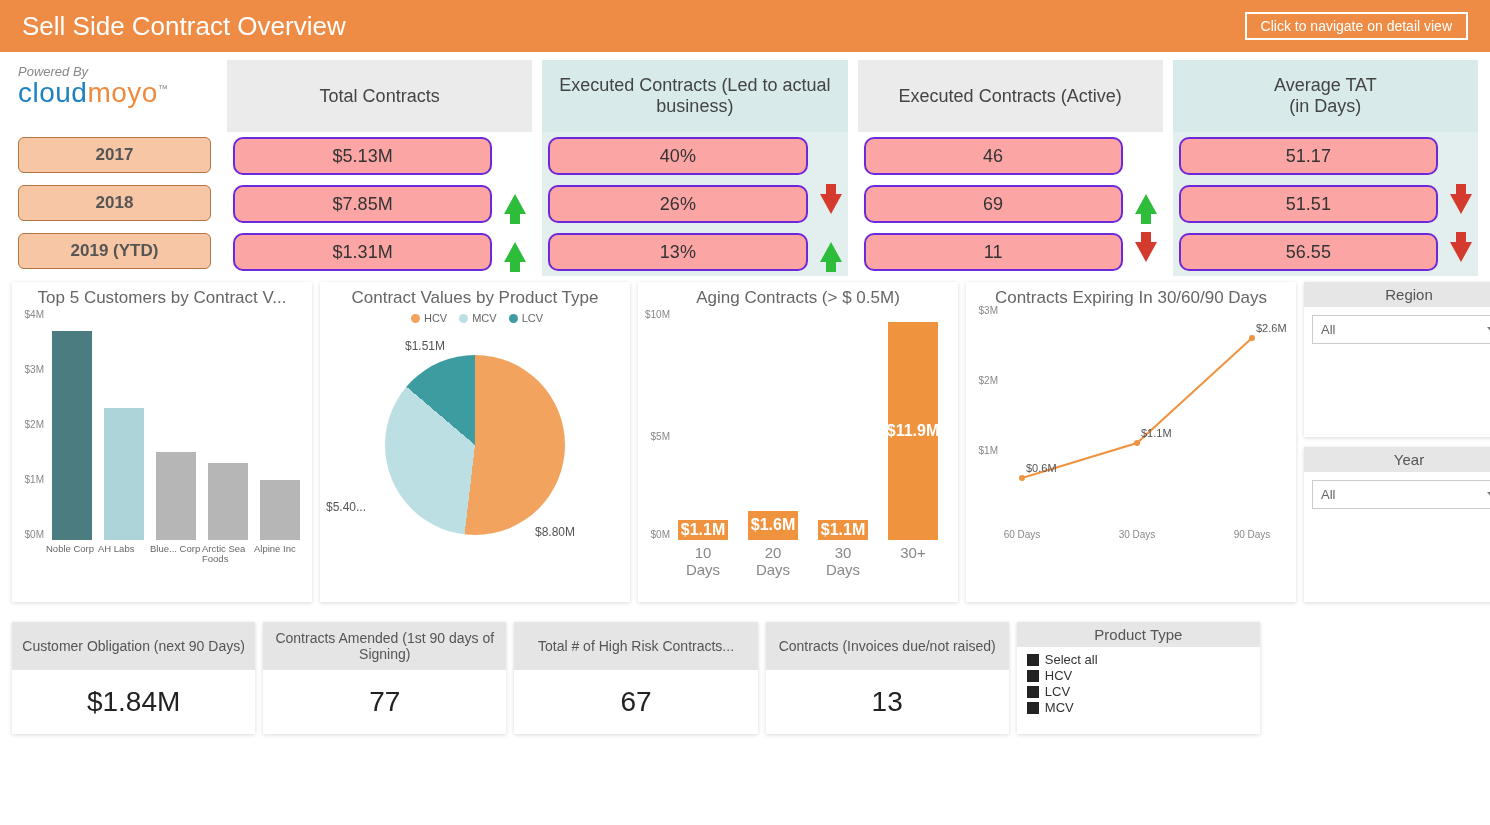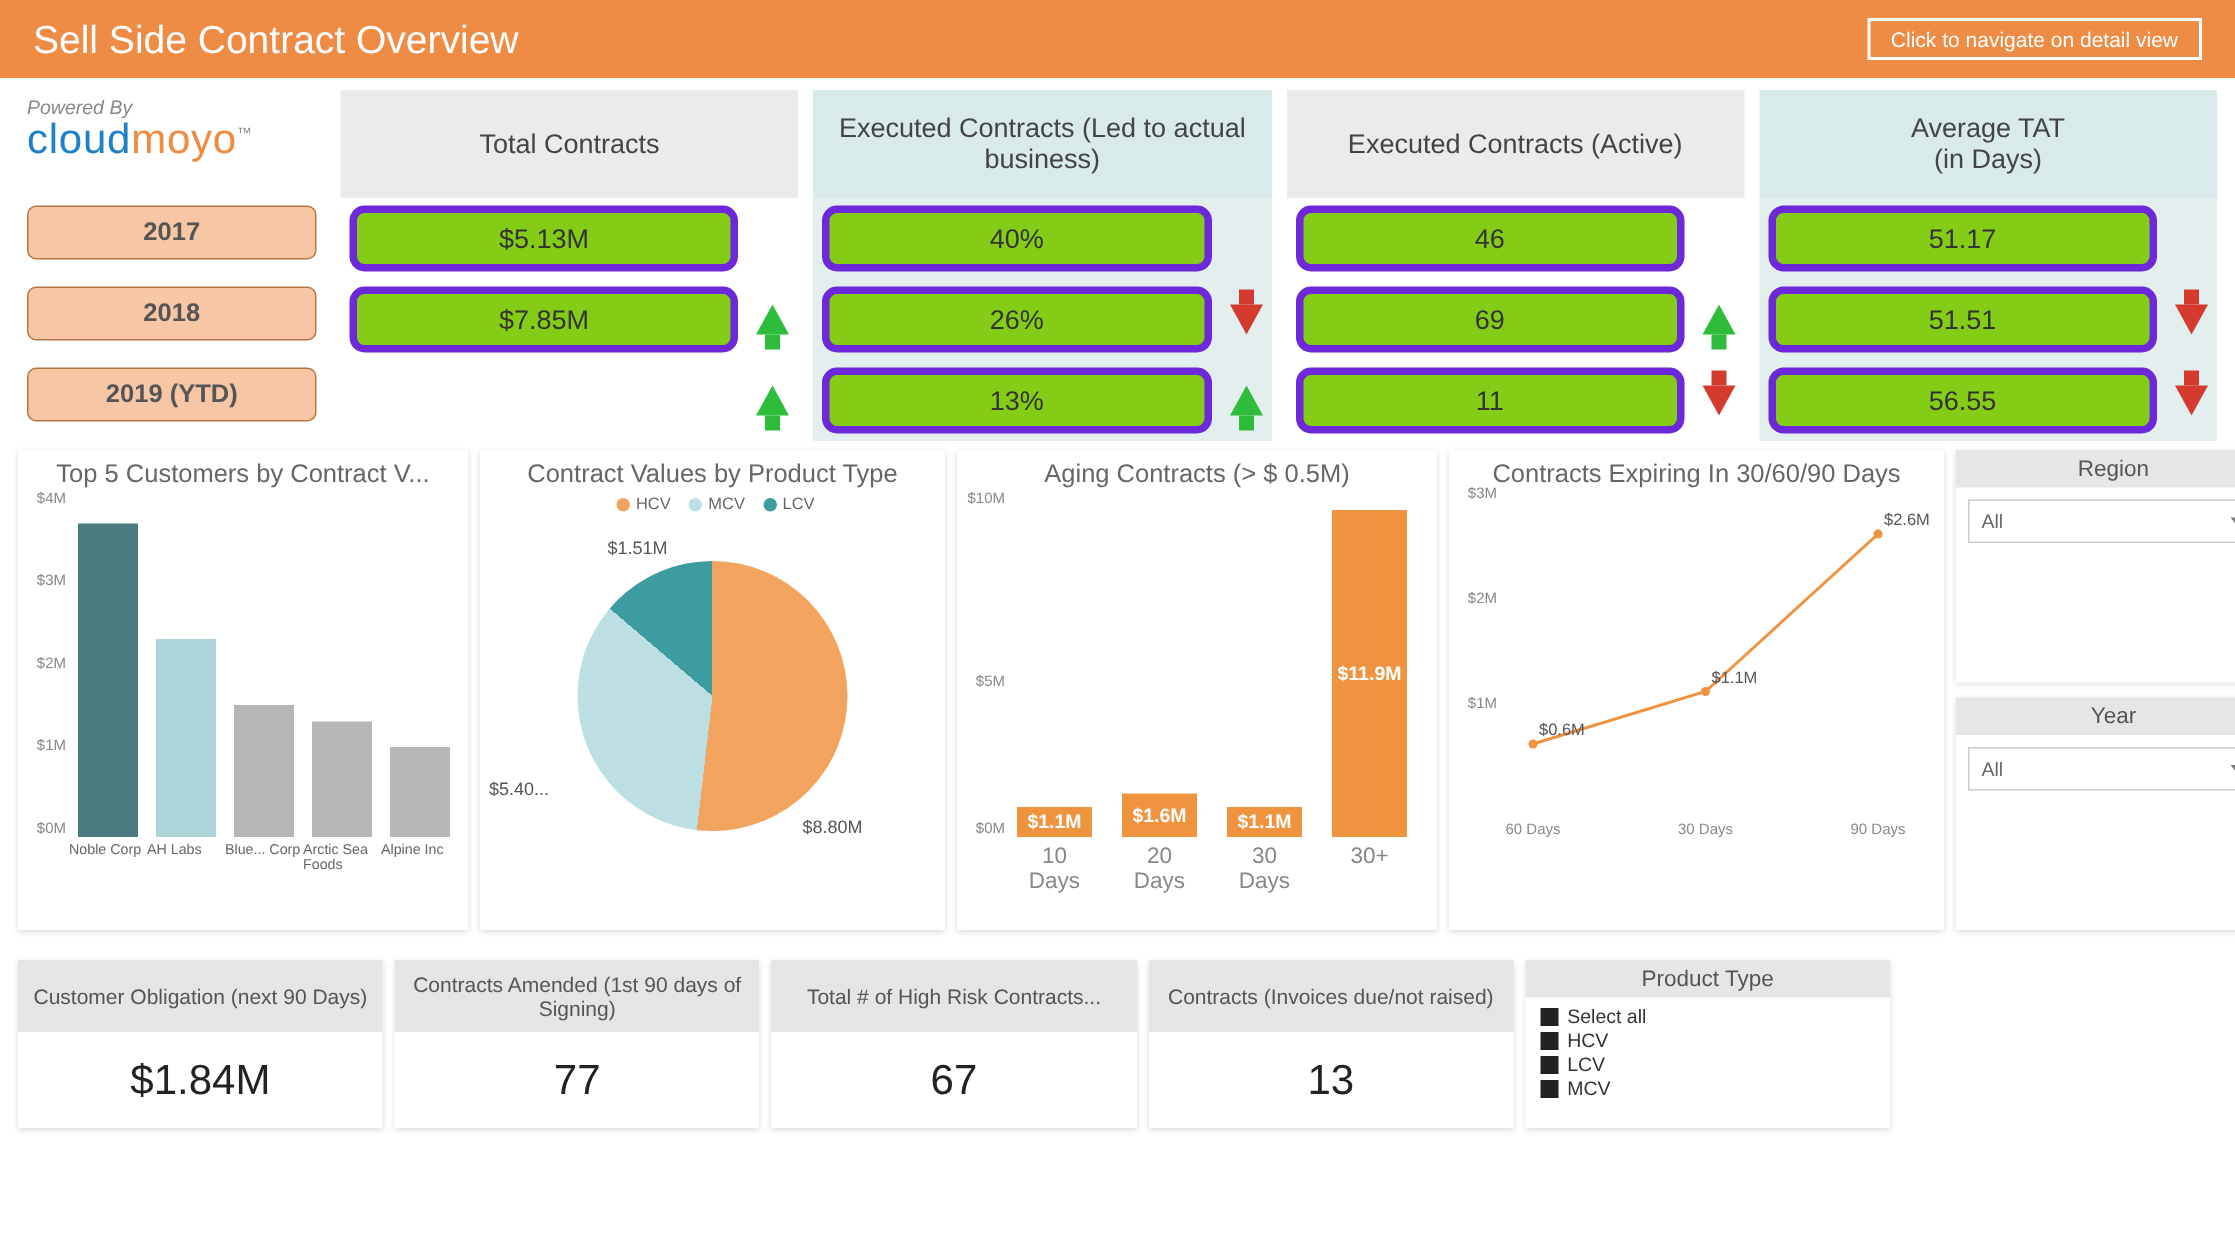--- a/index.html
+++ b/index.html
@@ -13,21 +13,21 @@
 .mh.alt{background:#d9eaea;}
 .brand-cell{padding:4px 6px;}
 .powered{font-size:13px;color:#888;font-style:italic;}
 .logo{font-size:28px;font-weight:400;letter-spacing:.5px;margin-top:-2px;}
 .logo .c{color:#1f81c5;}
 .logo .m{color:#ef8b3e;}
 .logo .tm{font-size:10px;color:#888;vertical-align:super;}
 .year-btn{background:#f6c6a5;border:1px solid #b37645;border-radius:6px;height:34px;display:flex;align-items:center;justify-content:center;font-weight:700;color:#555;margin:5px 6px;font-size:17px;}
 .cell-wrap{position:relative;padding:5px 6px;}
 .alt-bg{background:#e3efef;}
-.pill{background:#84cc16;border:5px solid #6d28d9;border-radius:10px;height:34px;display:flex;align-items:center;justify-content:center;font-size:18px;color:#333;margin-right:34px;}
+.pill{background:#fca5a5;border:2px solid #6d28d9;border-radius:10px;height:34px;display:flex;align-items:center;justify-content:center;font-size:18px;color:#333;margin-right:34px;}
 .arrow{position:absolute;right:6px;top:50%;transform:translateY(-50%);width:0;height:0;}
 .arrow.up{border-left:11px solid transparent;border-right:11px solid transparent;border-bottom:20px solid #2dbd3a;}
 .arrow.up::after{content:"";position:absolute;left:-5px;top:20px;width:10px;height:10px;background:#2dbd3a;}
 .arrow.down{border-left:11px solid transparent;border-right:11px solid transparent;border-top:20px solid #d43a2d;}
 .arrow.down::before{content:"";position:absolute;left:-5px;top:-30px;width:10px;height:10px;background:#d43a2d;}
 
 .charts{display:grid;grid-template-columns:300px 310px 320px 330px 210px;column-gap:8px;padding:0 12px;}
 .card{background:#fff;box-shadow:0 1px 4px rgba(0,0,0,.15);position:relative;}
 .card-title{color:#666;font-size:17px;text-align:center;padding:6px 4px 2px;white-space:nowrap;overflow:hidden;text-overflow:ellipsis;}
 
@@ -37,21 +37,21 @@
 .bar .r{width:100%;}
 .bar-lab{font-size:9.5px;color:#666;text-align:left;display:block;line-height:1.1;height:30px;}
 .xlabs{display:flex;padding-left:34px;}
 
 .pie-leg{font-size:11px;color:#666;text-align:center;margin-top:2px;}
 .pie-leg span{display:inline-flex;align-items:center;margin:0 4px;}
 .dot{width:9px;height:9px;border-radius:50%;display:inline-block;margin-right:3px;}
 
 .abars{display:flex;align-items:flex-end;height:230px;padding:0 8px 4px 40px;position:relative;gap:20px;}
 .abar{width:50px;background:#ef933f;position:relative;display:flex;align-items:center;justify-content:center;}
-.abar span{color:#fff;font-size:13px;font-weight:600;}
+.abar span{color:#fff;font-size:16px;font-weight:600;}
 .albls{display:flex;padding-left:40px;gap:20px;}
 .albls div{width:50px;text-align:center;font-size:15px;color:#888;}
 
 .slicer{background:#fff;box-shadow:0 1px 4px rgba(0,0,0,.15);margin-bottom:10px;}
 .slicer-h{background:#e6e6e6;text-align:center;font-size:15px;color:#555;padding:4px 0;}
 .slicer-dd{border:1px solid #ccc;margin:8px;padding:6px 8px;font-size:13px;color:#666;display:flex;justify-content:space-between;align-items:center;cursor:pointer;}
 .chev{width:0;height:0;border-left:5px solid transparent;border-right:5px solid transparent;border-top:6px solid #777;}
 
 .kpis{display:grid;grid-template-columns:repeat(5,1fr) 210px;column-gap:8px;padding:10px 12px 0;}
 .kpi{background:#fff;box-shadow:0 1px 4px rgba(0,0,0,.15);text-align:center;}
@@ -109,20 +109,21 @@
       <div class="pill">69</div>
       <div class="arrow up"></div>
     </div>
   <div class="cell-wrap alt-bg">
       <div class="pill">51.51</div>
       <div class="arrow down"></div>
     </div>
 
   <div class="year-btn">2019 (YTD)</div>
   <div class="cell-wrap">
+      <div class="pill">$1.31M</div>
       <div class="arrow up"></div>
     </div>
   <div class="cell-wrap alt-bg">
       <div class="pill">13%</div>
       <div class="arrow up"></div>
     </div>
   <div class="cell-wrap">
       <div class="pill">11</div>
       <div class="arrow down"></div>
     </div>

